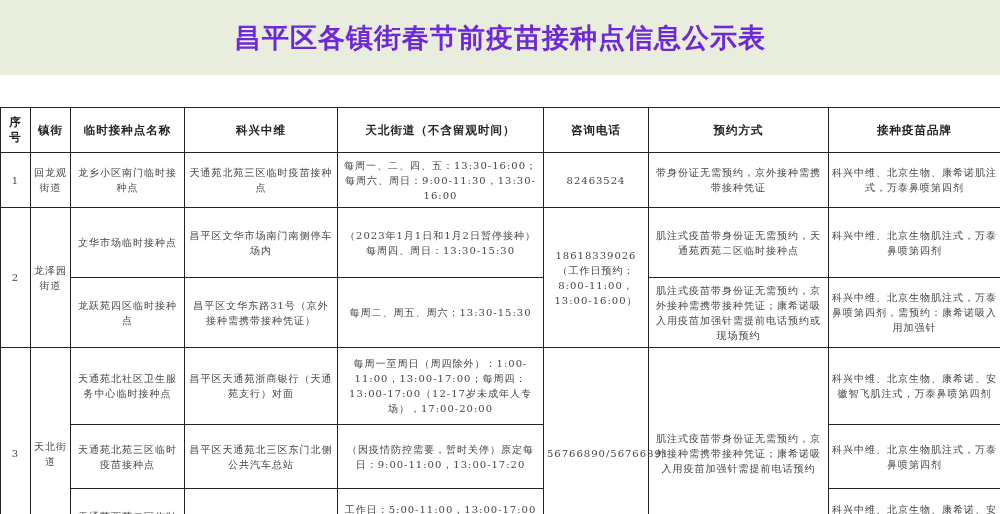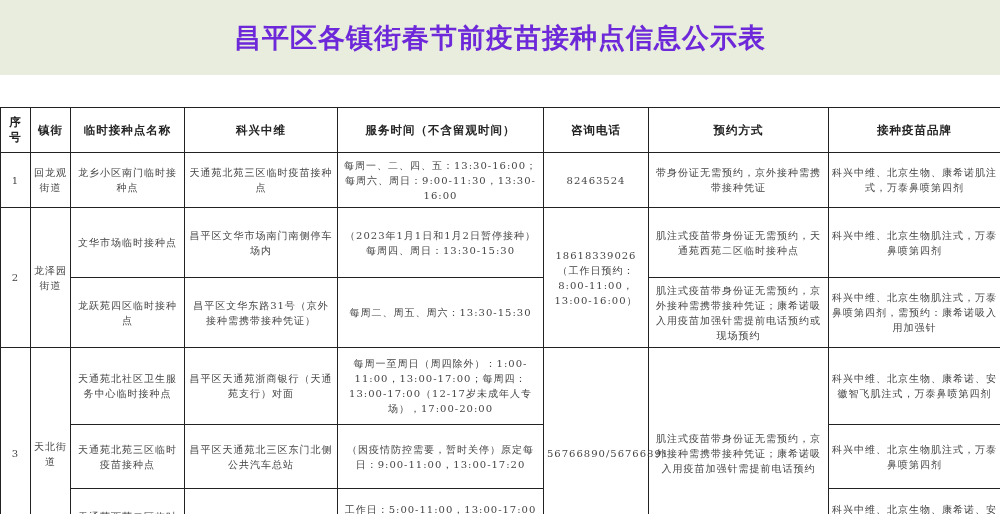--- a/index.html
+++ b/index.html
@@ -33,21 +33,21 @@
       <col style="width:105px">
       <col style="width:180px">
       <col style="width:172px">
   </colgroup>
   <thead>
     <tr>
       <th>序号</th>
       <th>镇街</th>
       <th>临时接种点名称</th>
       <th>科兴中维</th>
-      <th>服务时间（不含留观时间）</th>
+      <th>天北街道（不含留观时间）</th>
       <th>咨询电话</th>
       <th>预约方式</th>
       <th>接种疫苗品牌</th>
     </tr>
   </thead>
   <tbody>
     <tr class="r1">
       <td>1</td>
       <td>回龙观街道</td>
       <td>龙乡小区南门临时接种点</td>

